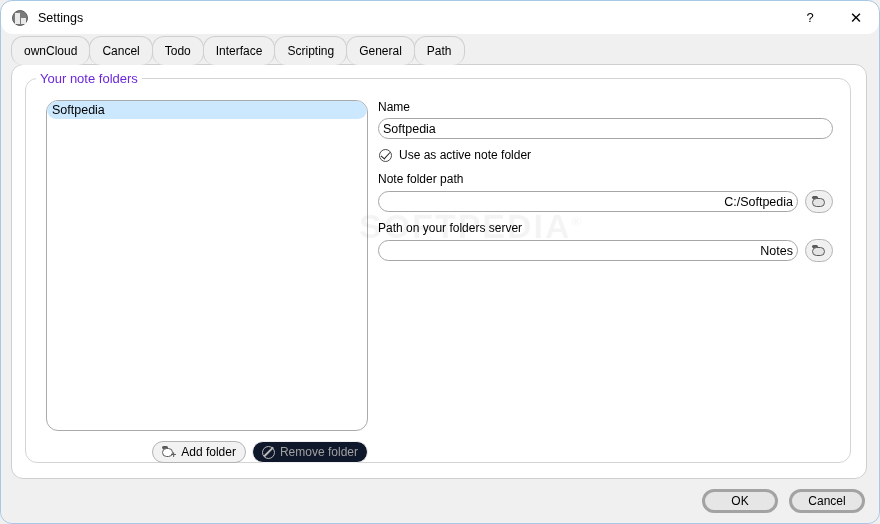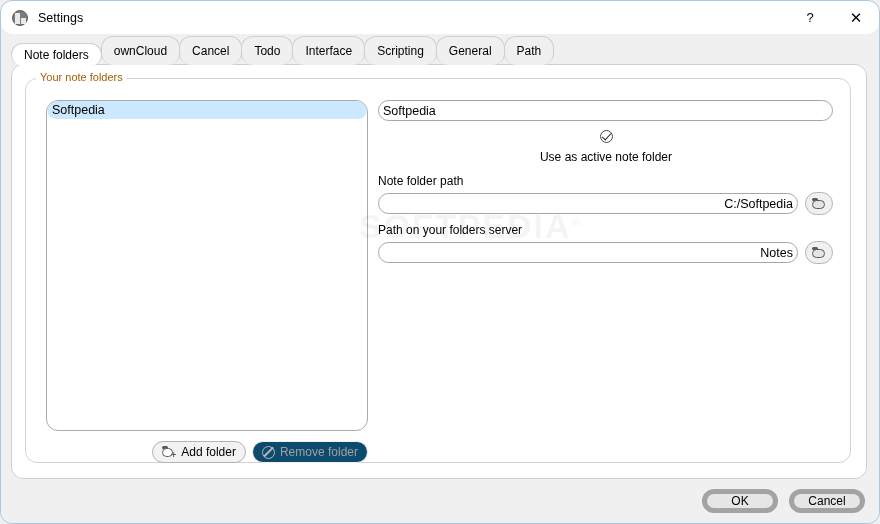--- a/index.html
+++ b/index.html
@@ -113,22 +113,22 @@
     position: absolute;
     left: 13px; top: 13px;
     width: 826px; height: 385px;
     border: 1px solid #d4d4d4;
   }
   .groupbox-title {
     position: absolute;
     left: 10px; top: -8px;
     background: #ffffff;
     padding: 0 4px;
-    font-size: 11px;
-    color: #a16207;
+    font-size: 13px;
+    color: #6d28d9;
   }
 
   
   .listbox {
     position: absolute;
     left: 20px; top: 21px;
     width: 322px; height: 331px;
     background: #ffffff;
     border: 1px solid #aaaaaa;
     overflow: hidden;
@@ -162,21 +162,21 @@
     gap: 5px;
     font-size: 12px;
     color: #000000;
     background: #f2f2f2;
     border: 1px solid #b4b4b4;
     cursor: default;
     white-space: nowrap;
   }
   .btn.disabled {
     color: #a0a0a0;
-    background: #0c4a6e;
+    background: #0f172a;
     border-color: #f0f0f0;
   }
 
   .icon-folder-plus { width: 14px; height: 12px; position: relative; flex: none; }
   .icon-folder-plus .f-tab {
     position: absolute; left: 0; top: 0;
     width: 6px; height: 3px;
     background: #5a5a5a;
   }
   .icon-folder-plus .f-body {
@@ -258,21 +258,20 @@
     width: 13px; height: 9px;
     border: 1.5px solid #5a5a5a;
     background: #e4e4e4;
   }
 
   .checkrow {
     display: flex;
     align-items: center;
     gap: 7px;
     margin: 9px 0 10px 1px;
-    flex-direction: column;
   }
   .checkbox {
     width: 13px; height: 13px;
     background: #ffffff;
     border: 1px solid #4a4a4a;
     position: relative;
     flex: none;
     cursor: default;
   }
   .checkbox.checked::after {
@@ -312,21 +311,21 @@
     background: #f0f0f0;
     display: flex;
     align-items: center;
     justify-content: flex-end;
     padding-right: 14px;
     gap: 11px;
   }
   .dlg-btn {
     width: 76px; height: 24px;
     background: #e6e6e6;
-    border: 5px solid #a3a3a3;
+    border: 3px solid #a3a3a3;
     font-size: 12px;
     color: #000000;
     display: flex;
     align-items: center;
     justify-content: center;
     cursor: default;
   }
 </style>
 </head>
 <body>
@@ -334,21 +333,20 @@
 <div class="titlebar">
   <div class="title-icon"></div>
   <div class="title-text">Settings</div>
   <div class="title-buttons">
     <div class="title-btn help">?</div>
     <div class="title-btn close">✕</div>
   </div>
 </div>
 
 <div class="tabstrip">
-  <div class="tab active">Note folders</div>
   <div class="tab">ownCloud</div>
   <div class="tab">Cancel</div>
   <div class="tab">Todo</div>
   <div class="tab">Interface</div>
   <div class="tab">Scripting</div>
   <div class="tab">General</div>
   <div class="tab">Path</div>
 </div>
 
 <div class="tabpanel">
@@ -370,20 +368,21 @@
         <span>Add folder</span>
       </div>
       <div class="btn disabled">
         <span class="icon-ban"></span>
         <span>Remove folder</span>
       </div>
     </div>
 
     <div class="form">
 
+      <div class="field-label">Name</div>
       <input class="input" type="text" value="Softpedia" style="">
 
       <div class="checkrow">
         <span class="checkbox checked"></span>
         <span class="checkbox-label">Use as active note folder</span>
       </div>
 
       <div class="field-label">Note folder path</div>
       <div class="input-row">
         <input class="input" type="text" value="C:/Softpedia" style="">

